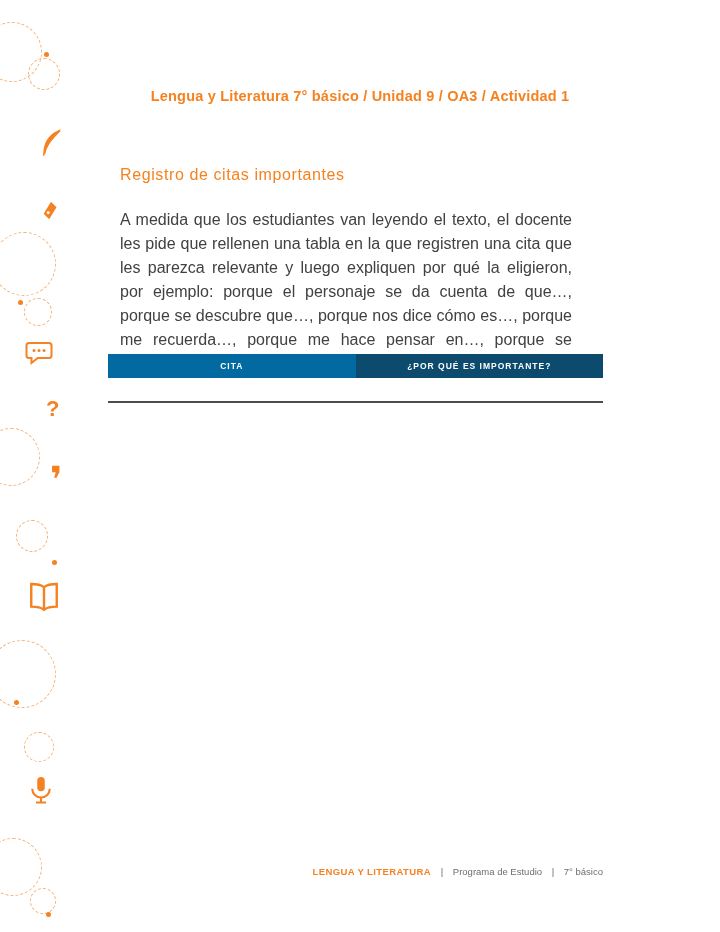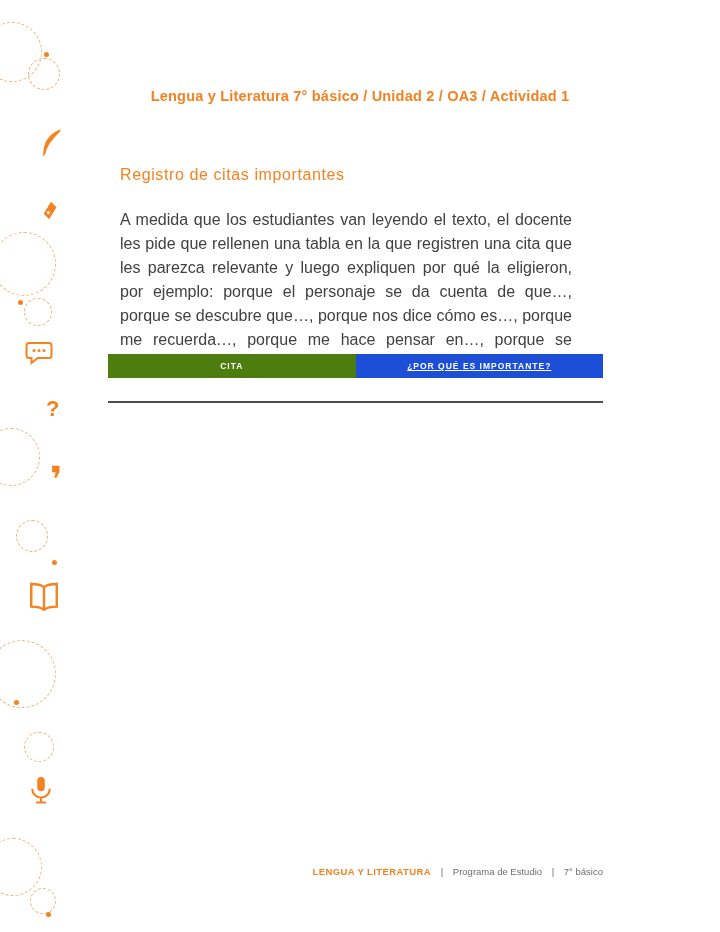--- a/index.html
+++ b/index.html
@@ -36,22 +36,22 @@
   .para1{top:208px;line-height:24px;}
   .para2{top:466px;line-height:27px;width:448px;}
 
   
   .tbl{position:absolute;left:108px;top:354px;width:495px;}
   .tbl-head{display:flex;height:24px;}
   .tbl-cell{
     flex:1;display:flex;align-items:center;justify-content:center;
     color:#ffffff;font-size:8.5px;font-weight:bold;letter-spacing:1px;
   }
-  .tbl-cell.c1{background:#4d7c0f;text-align:right;}
-  .tbl-cell.c2{background:#1d4ed8;text-decoration:underline;}
+  .tbl-cell.c1{background:#0369a1;text-align:right;}
+  .tbl-cell.c2{background:#0c4a6e;}
   .tbl-row{height:23px;border-bottom:2px solid #4D4D4F;}
 
   
   .footer{
     position:absolute;right:117px;top:866px;
     font-size:9.5px;color:#6D6E71;white-space:nowrap;margin-left:8px;
   }
   .footer .brand{color:#F58220;font-weight:bold;letter-spacing:.4px;}
   .footer .sep{color:#6D6E71;margin:0 7px;}
 </style>
@@ -112,21 +112,21 @@
     </span>
 
     <span class="deco-icon" style="left:26px;top:775px;">
       <svg viewBox="0 0 24 24" width="30" height="30">
         <rect x="9" y="1.5" width="6" height="11.5" rx="3" fill="#F58220"></rect>
         <path fill="none" stroke="#F58220" stroke-width="1.7" d="M5 11a7 7 0 0 0 14 0M12 18v4M8 22h8"></path>
       </svg>
     </span>
   </div>
 
-  <div class="title">Lengua y Literatura 7° básico / Unidad 2 / OA3 / Actividad 1</div>
+  <div class="title">Lengua y Literatura 7° básico / Unidad 9 / OA3 / Actividad 1</div>
 
   <div class="subtitle">Registro de citas importantes</div>
 
   <div class="para para1">A medida que los estudiantes van leyendo el texto, el docente les pide que rellenen una tabla en la que registren una cita que les parezca relevante y luego expliquen por qué la eligieron, por ejemplo: porque el personaje se da cuenta de que…, porque se descubre que…, porque nos dice cómo es…, porque me recuerda…, porque me hace pensar en…, porque se parece a…, porque muestra cómo se relaciona X con Z, etc.</div>
 
   <div class="tbl">
     <div class="tbl-head">
       <div class="tbl-cell c1">CITA</div>
       <div class="tbl-cell c2">¿POR QUÉ ES IMPORTANTE?</div>
     </div>

